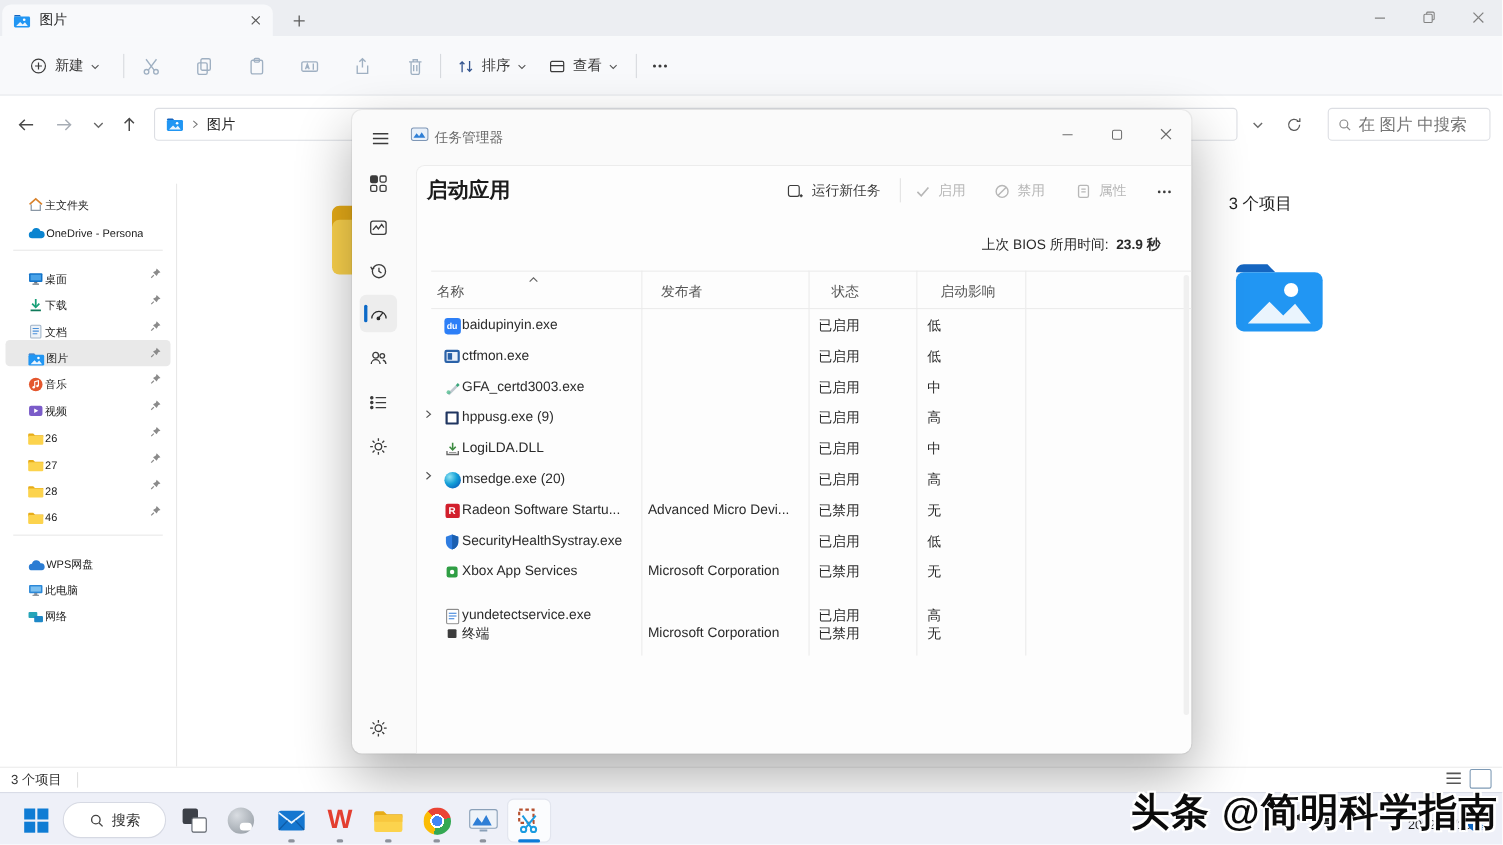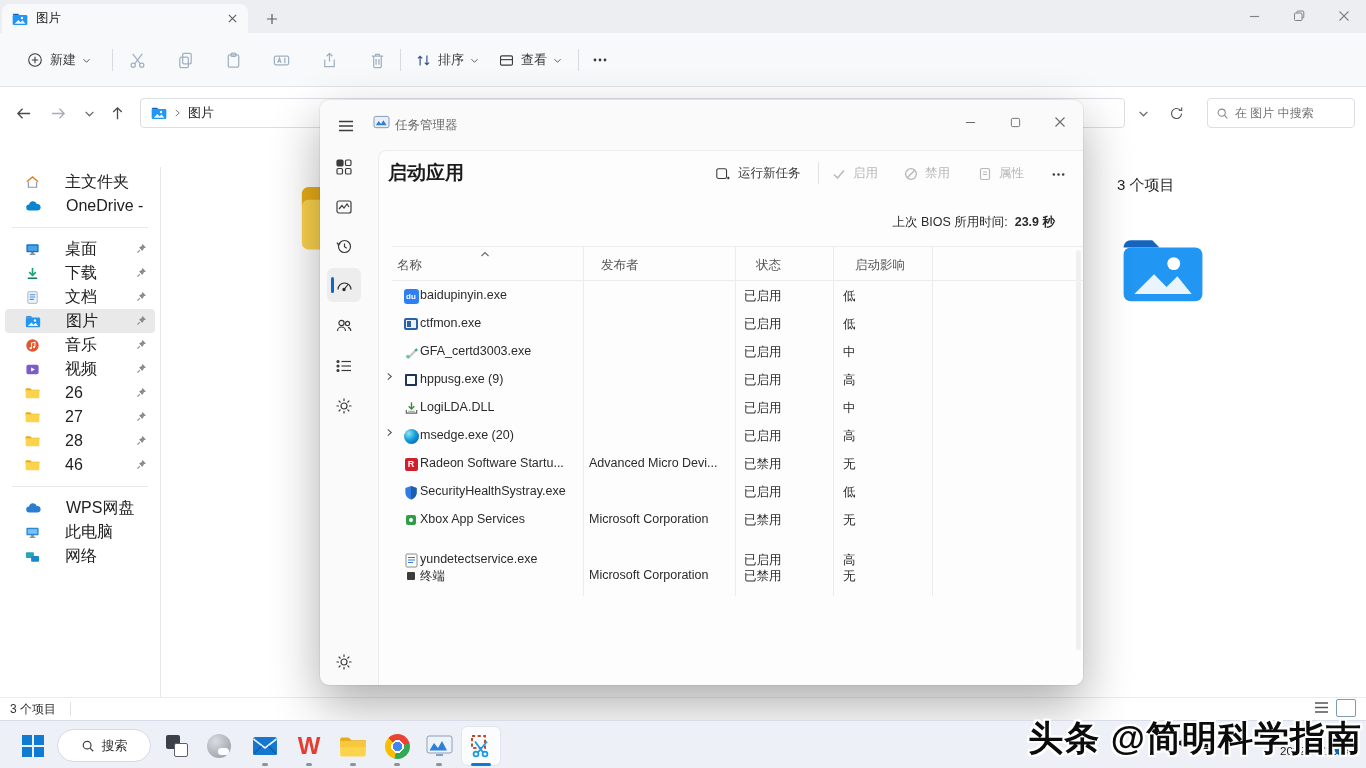--- a/index.html
+++ b/index.html
@@ -12,24 +12,24 @@
   .tab-title{font-size:12.5px;color:#1b1b1b;flex:1}
   .iconbtn{display:flex;align-items:center;justify-content:center;border-radius:4px}
   .wctl{position:absolute;top:0;width:44px;height:32px;display:flex;align-items:center;justify-content:center}
   .toolbar{position:absolute;left:0;top:33px;width:1366px;height:54px;background:#f8f9fb;border-bottom:1px solid #e2e4e9}
   .tbtn{position:absolute;top:13px;height:28px;display:flex;align-items:center;gap:6px;color:#3b3b3b;font-size:13px}
   .tsep{position:absolute;top:16px;width:1px;height:22px;background:#d7dade}
   .navrow{position:absolute;left:0;top:87px;width:1366px;height:50px;background:#fff}
   .navbtn{position:absolute;top:13px;width:26px;height:26px;display:flex;align-items:center;justify-content:center}
   .addrbox{position:absolute;left:140px;top:11px;width:985px;height:30px;border:1px solid #dcdee3;border-radius:4px;background:#fff;display:flex;align-items:center;padding:0 10px;gap:7px}
   .searchbox{position:absolute;left:1207px;top:11px;width:148px;height:30px;border:1px solid #dcdee3;border-radius:4px;background:#fff;display:flex;align-items:center;padding:0 8px;gap:6px}
-  .searchbox input{border:none;outline:none;width:100%;font-size:12px;color:#444;background:transparent}
+  .searchbox input{border:none;outline:none;width:100%;font-size:15px;color:#444;background:transparent}
   .menubar{position:absolute;left:0;top:137px;width:1366px;height:30px;background:#fff;display:flex;gap:26px;align-items:center;padding-left:12px;font-size:12.5px;color:#333}
   .sidebar{position:absolute;left:0;top:167px;width:161px;height:530px;background:#fff;border-right:1px solid #e8e8e8;padding-top:3px}
-  .side-item{display:flex;align-items:center;height:24px;margin:0 5px;padding:0 6px 0 20px;gap:25px;font-size:16px;position:relative;border-radius:4px;white-space:nowrap;overflow:hidden}
+  .side-item{display:flex;align-items:flex-end;height:24px;margin:0 5px;padding:0 6px 0 20px;gap:1px;font-size:10px;position:relative;border-radius:4px;white-space:nowrap;overflow:hidden}
   .side-item.sel{background:#e9e9e9}
   .side-item .lbl{overflow:hidden;text-overflow:clip;white-space:nowrap}
   .pinwrap{position:absolute;right:8px;top:6px}
   .sdiv{height:1px;background:#e9e9e9;margin:9px 12px}
   .ftile{position:absolute;width:96px;text-align:center;font-size:12.5px;color:#222}
   .statusbar{position:absolute;left:0;top:697px;width:1366px;height:23px;background:#fff;border-top:1px solid #ebebeb;display:flex;align-items:center;padding-left:10px;font-size:12px;color:#333}
   .statussep{width:1px;height:14px;background:#e0e0e0;margin-left:14px}
   
   .tm{position:absolute;left:320px;top:100px;width:763px;height:585px;background:#fafafa;border-radius:9px;box-shadow:0 20px 50px rgba(0,0,0,.32),0 0 0 1px rgba(0,0,0,.05);overflow:hidden;z-index:40}
   .tm-title{position:absolute;left:75px;top:17px;font-size:12.5px;color:#6a6a6a}

